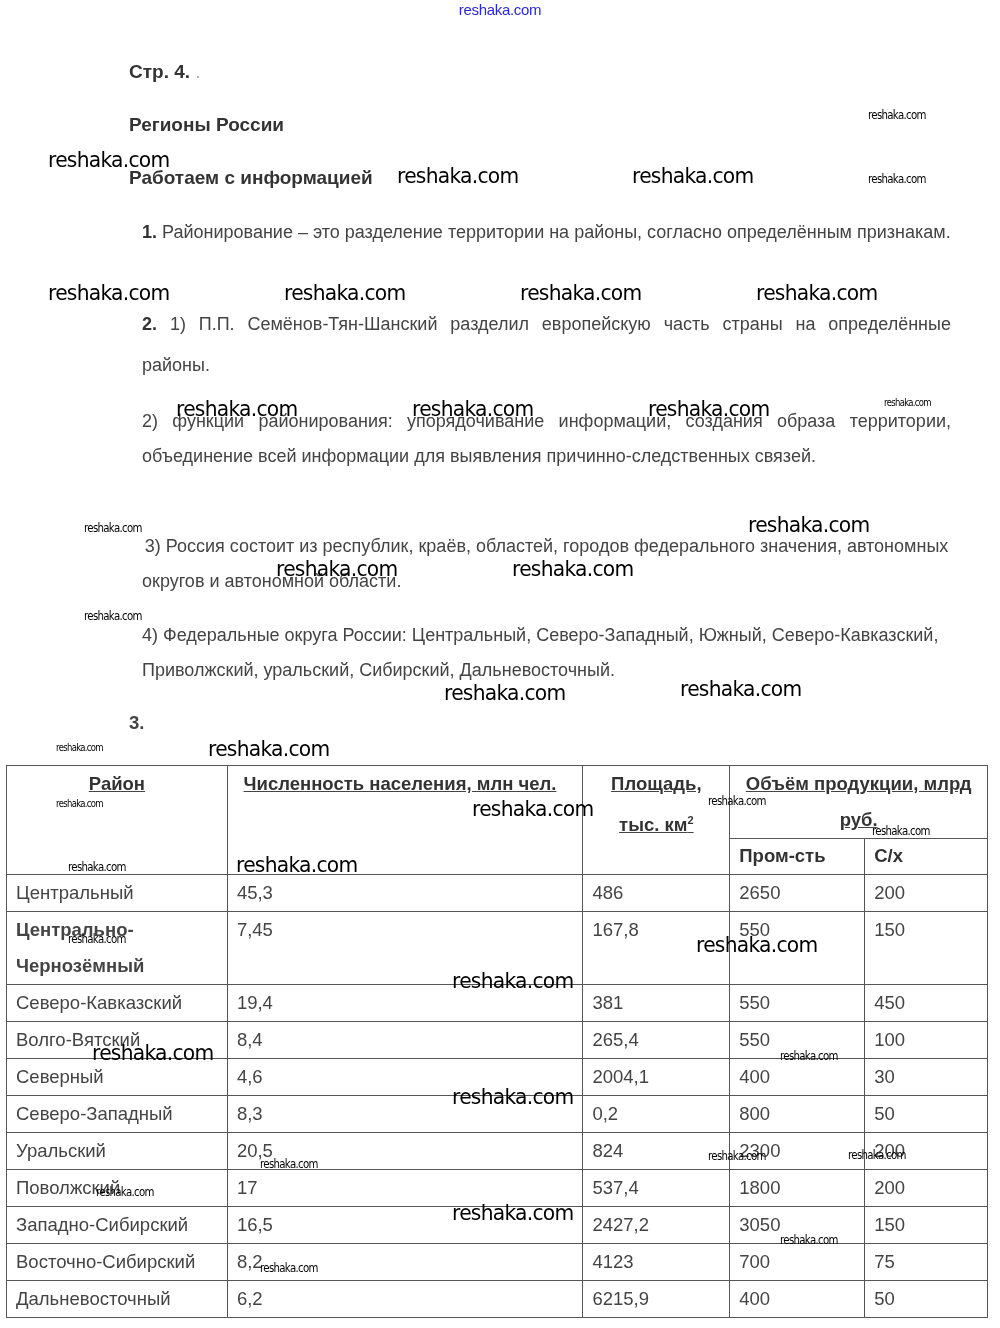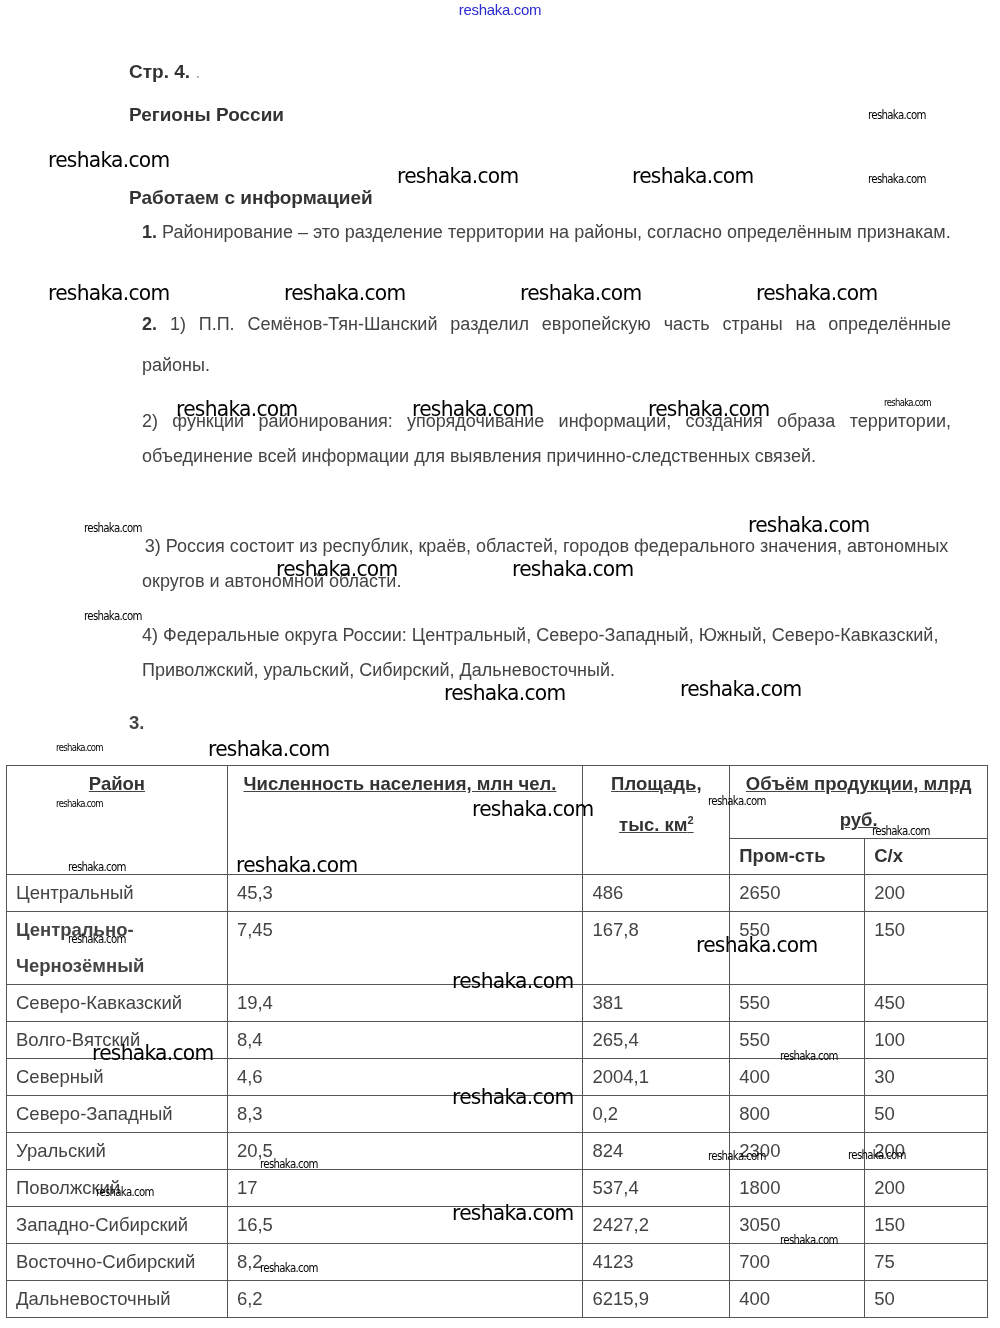--- a/index.html
+++ b/index.html
@@ -46,22 +46,22 @@
   </style>
 </head>
 <body>
 
 <div class="abs site-link">reshaka.com</div>
 
 <div class="abs heading" style="left:129px; top:61px;">
   <span>Стр. 4.</span>
   <span style="color:#aaa; font-weight:normal;">.</span>
 </div>
-<div class="abs heading" style="left:129px; top:104px;">Регионы России</div>
-<div class="abs heading" style="left:129px; top:167px;margin-top:20px;">Работаем с информацией</div>
+<div class="abs heading" style="left:129px; top:114px;">Регионы России</div>
+<div class="abs heading" style="left:129px; top:167px;">Работаем с информацией</div>
 
 <div class="para" style="top:215px;">
   <b>1.</b>
   <span>Районирование – это разделение территории на районы, согласно определённым признакам.</span>
 </div>
 
 <div class="para" style="top:304px; line-height:41px;">
   <b>2.</b>
   <span>1) П.П. Семёнов-Тян-Шанский разделил европейскую часть страны на определённые районы.</span>
 </div>

